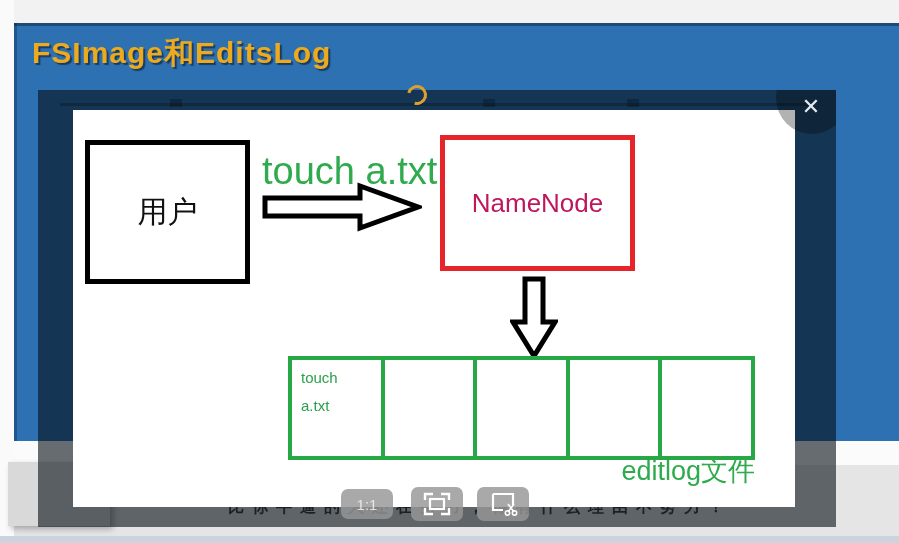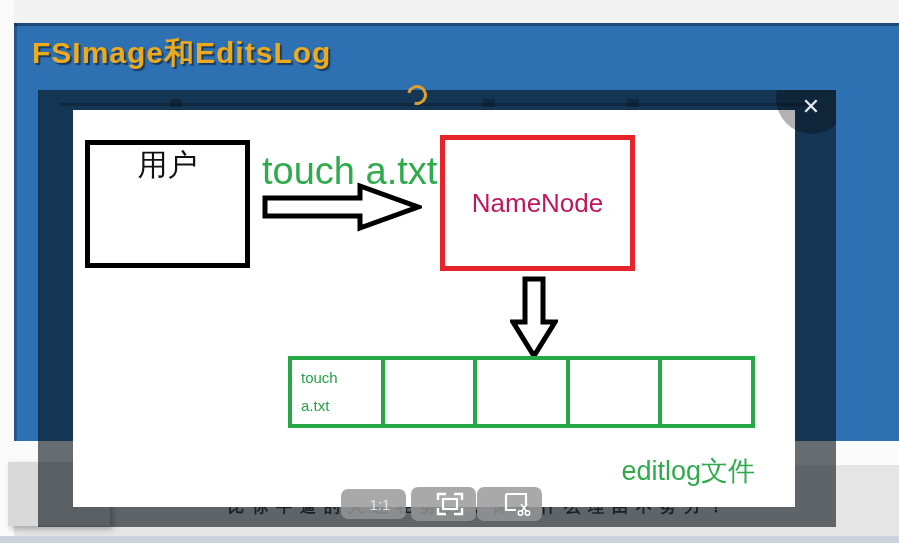--- a/index.html
+++ b/index.html
@@ -47,53 +47,52 @@
   .close-btn{
     position:absolute;right:6px;top:1px;width:38px;height:32px;
     display:flex;align-items:center;justify-content:center;cursor:pointer;
   }
   .close-btn span{color:#e4ecf2;font-size:22px;line-height:1;}
   
   .image-area{
     position:absolute;left:35px;top:20px;width:722px;height:397px;background:#ffffff;
   }
   .user-box{
-    position:absolute;left:12px;top:30px;width:165px;height:128px;box-sizing:border-box;
-    border:5px solid #000;display:flex;justify-content:center;
+    position:absolute;left:12px;top:30px;width:165px;height:144px;box-sizing:border-box;
+    border:5px solid #000;display:flex;align-items:center;justify-content:center;
     font-size:30px;color:#111;
   }
   .cmd-label{
     position:absolute;left:189px;top:40px;font-size:38px;color:#2faa4d;white-space:nowrap;
   }
   .arrow-right{position:absolute;left:189px;top:72px;}
   .namenode-box{
     position:absolute;left:367px;top:25px;width:195px;height:136px;box-sizing:border-box;
     border:5px solid #e6252b;display:flex;align-items:center;justify-content:center;
     font-size:26px;color:#be185d;
   }
   .arrow-down{position:absolute;left:437px;top:166px;}
   .editlog-table{
-    position:absolute;left:215px;top:246px;width:467px;height:72px;box-sizing:border-box;
+    position:absolute;left:215px;top:246px;width:467px;height:104px;box-sizing:border-box;
     border:4px solid #27a845;display:flex;
   }
   .editlog-cell{flex:1;border-right:4px solid #27a845;box-sizing:border-box;}
   .editlog-cell:last-child{border-right:none;}
   .editlog-cell .cell-line{
     display:block;margin:8px 0 0 9px;font-size:15px;color:#2ba04a;line-height:20px;
   }
   .table-caption{
     position:absolute;left:215px;top:343px;width:467px;text-align:right;
     font-size:27px;color:#2faa4d;
   }
   
   .viewer-btn{
     position:absolute;top:397px;width:52px;height:34px;border-radius:7px;
     background:rgba(150,150,150,.82);display:flex;align-items:center;justify-content:center;
     cursor:pointer;
-    padding-left:13px;
   }
   .btn-one2one{left:303px;top:399px;height:30px;color:rgba(255,255,255,.72);font-size:15px;}
   .btn-fit{left:373px;}
   .btn-shot{left:439px;}
   
   .spinner{
     position:absolute;left:407px;top:85px;width:14px;height:14px;border-radius:50%;
     border:3px solid #dd9f2e;border-left-color:transparent;transform:rotate(-30deg);z-index:9;
   }
 </style>

